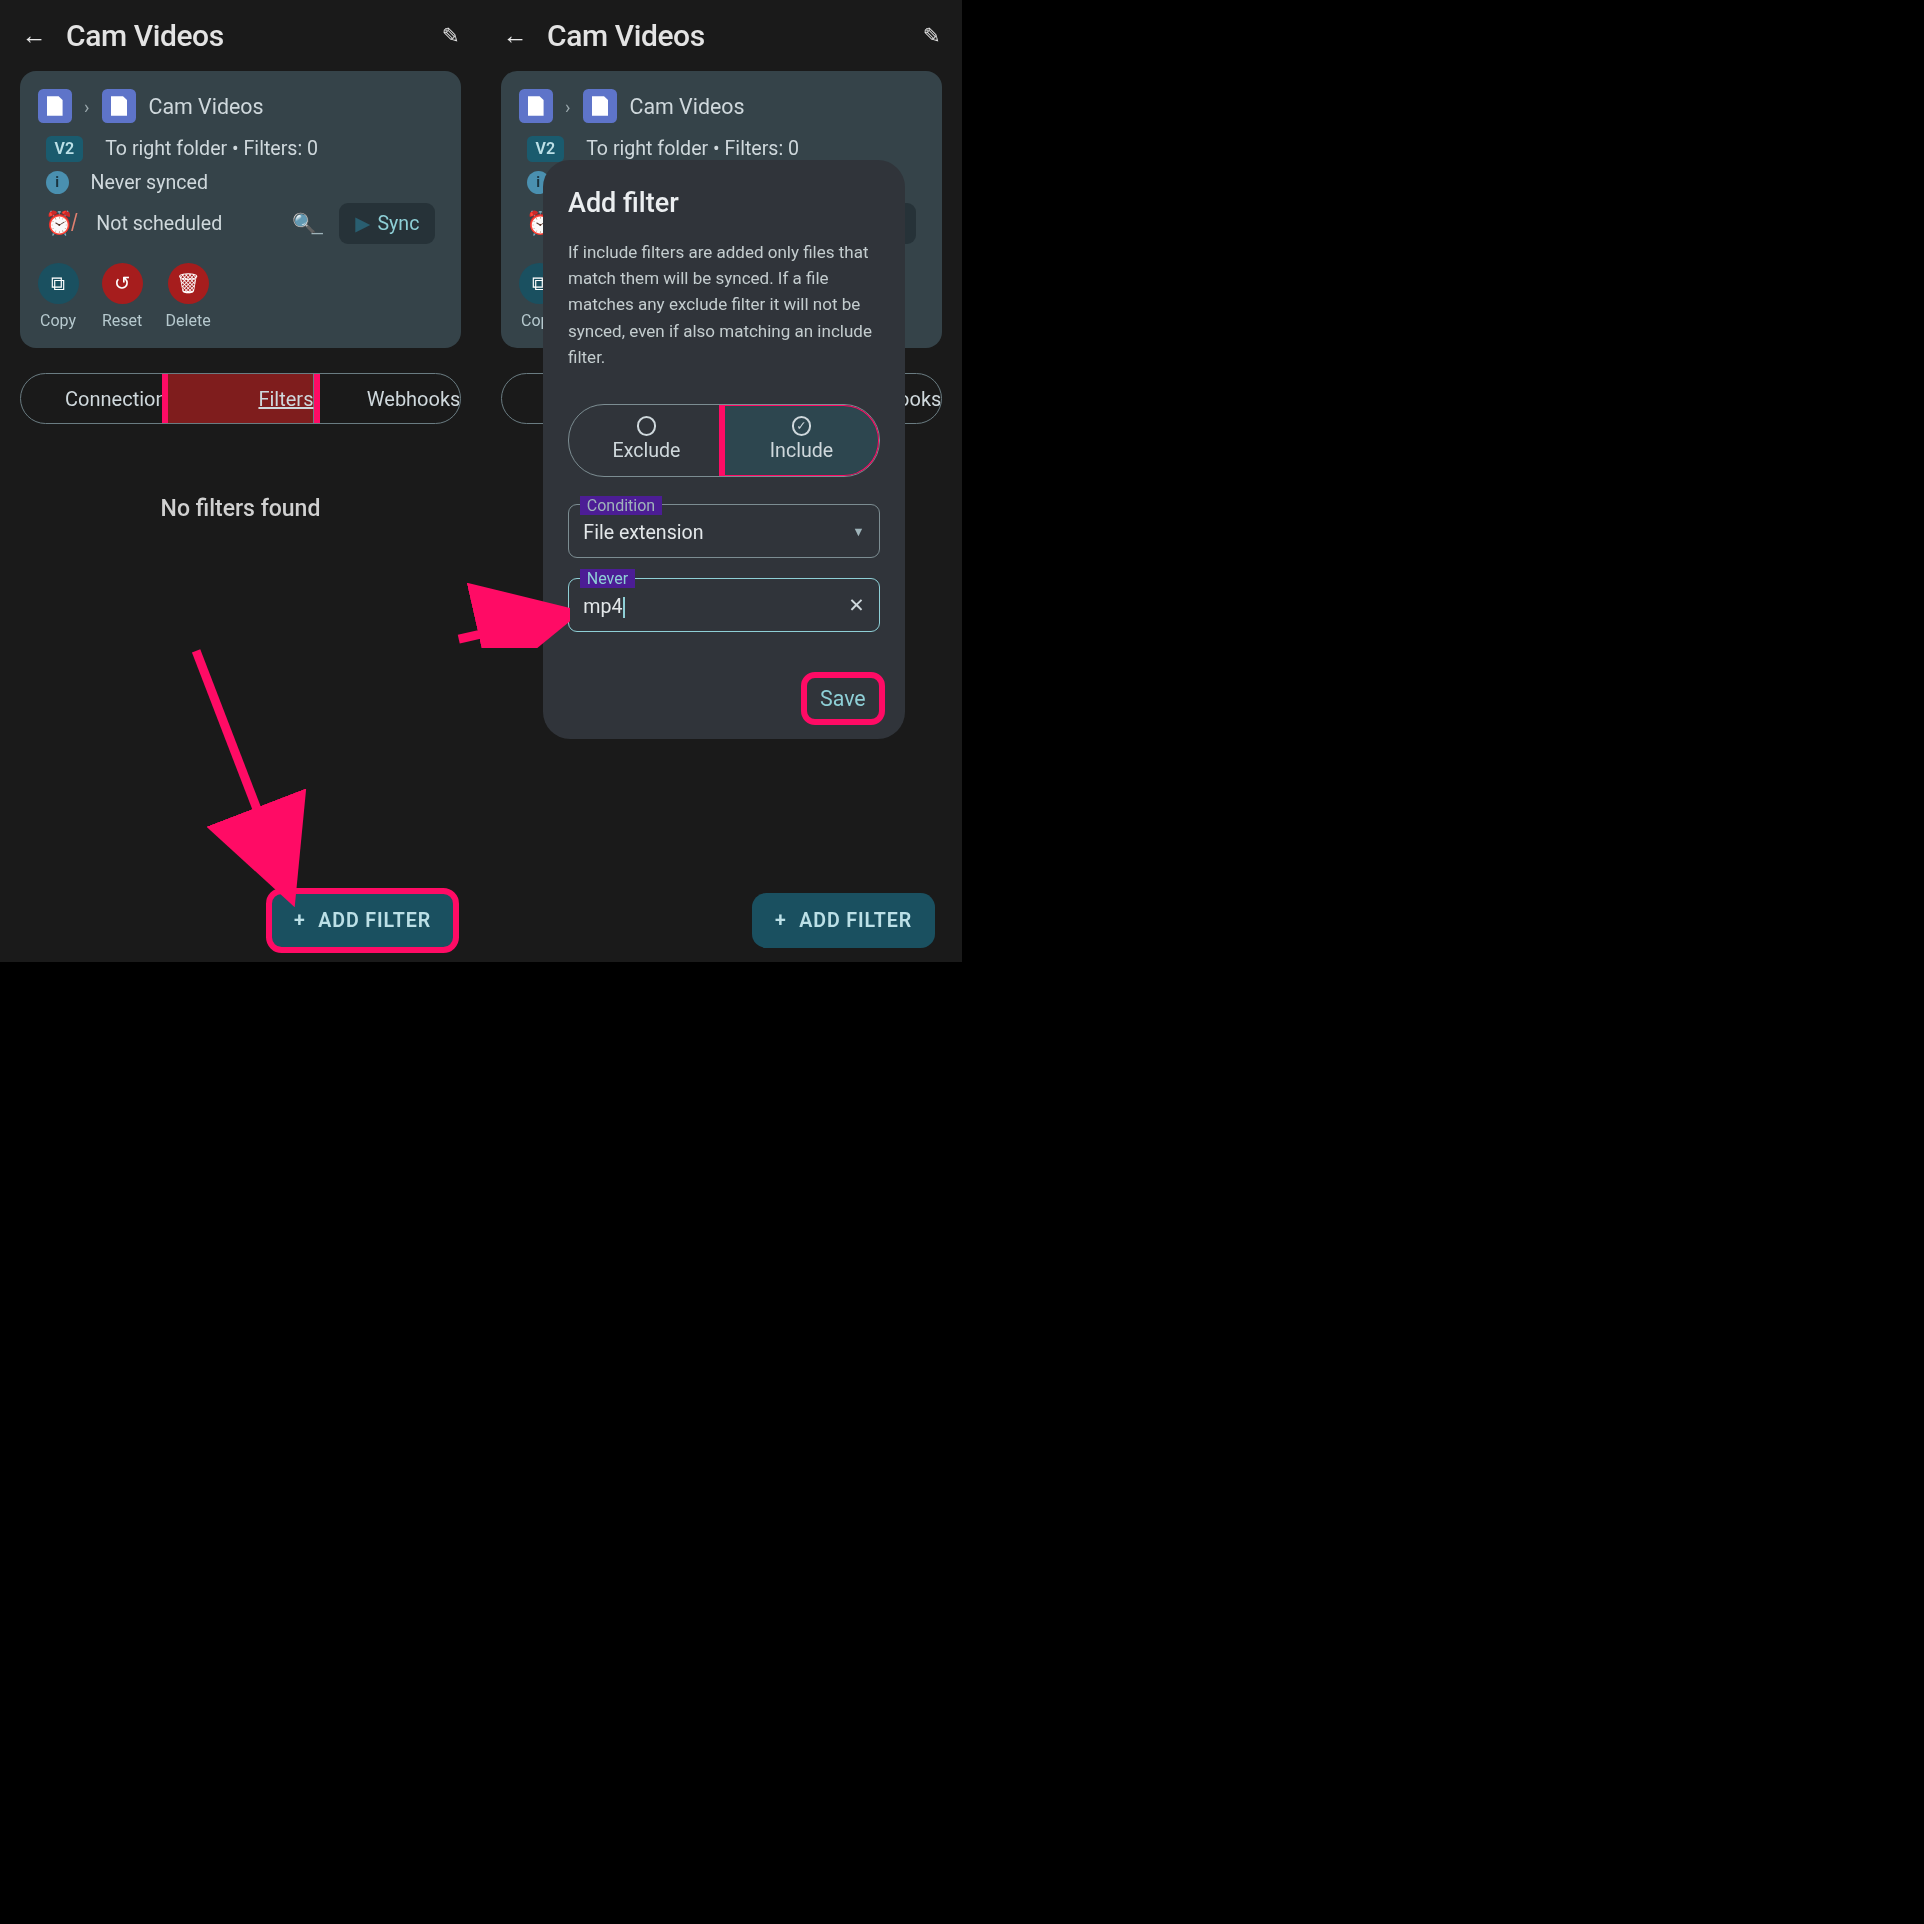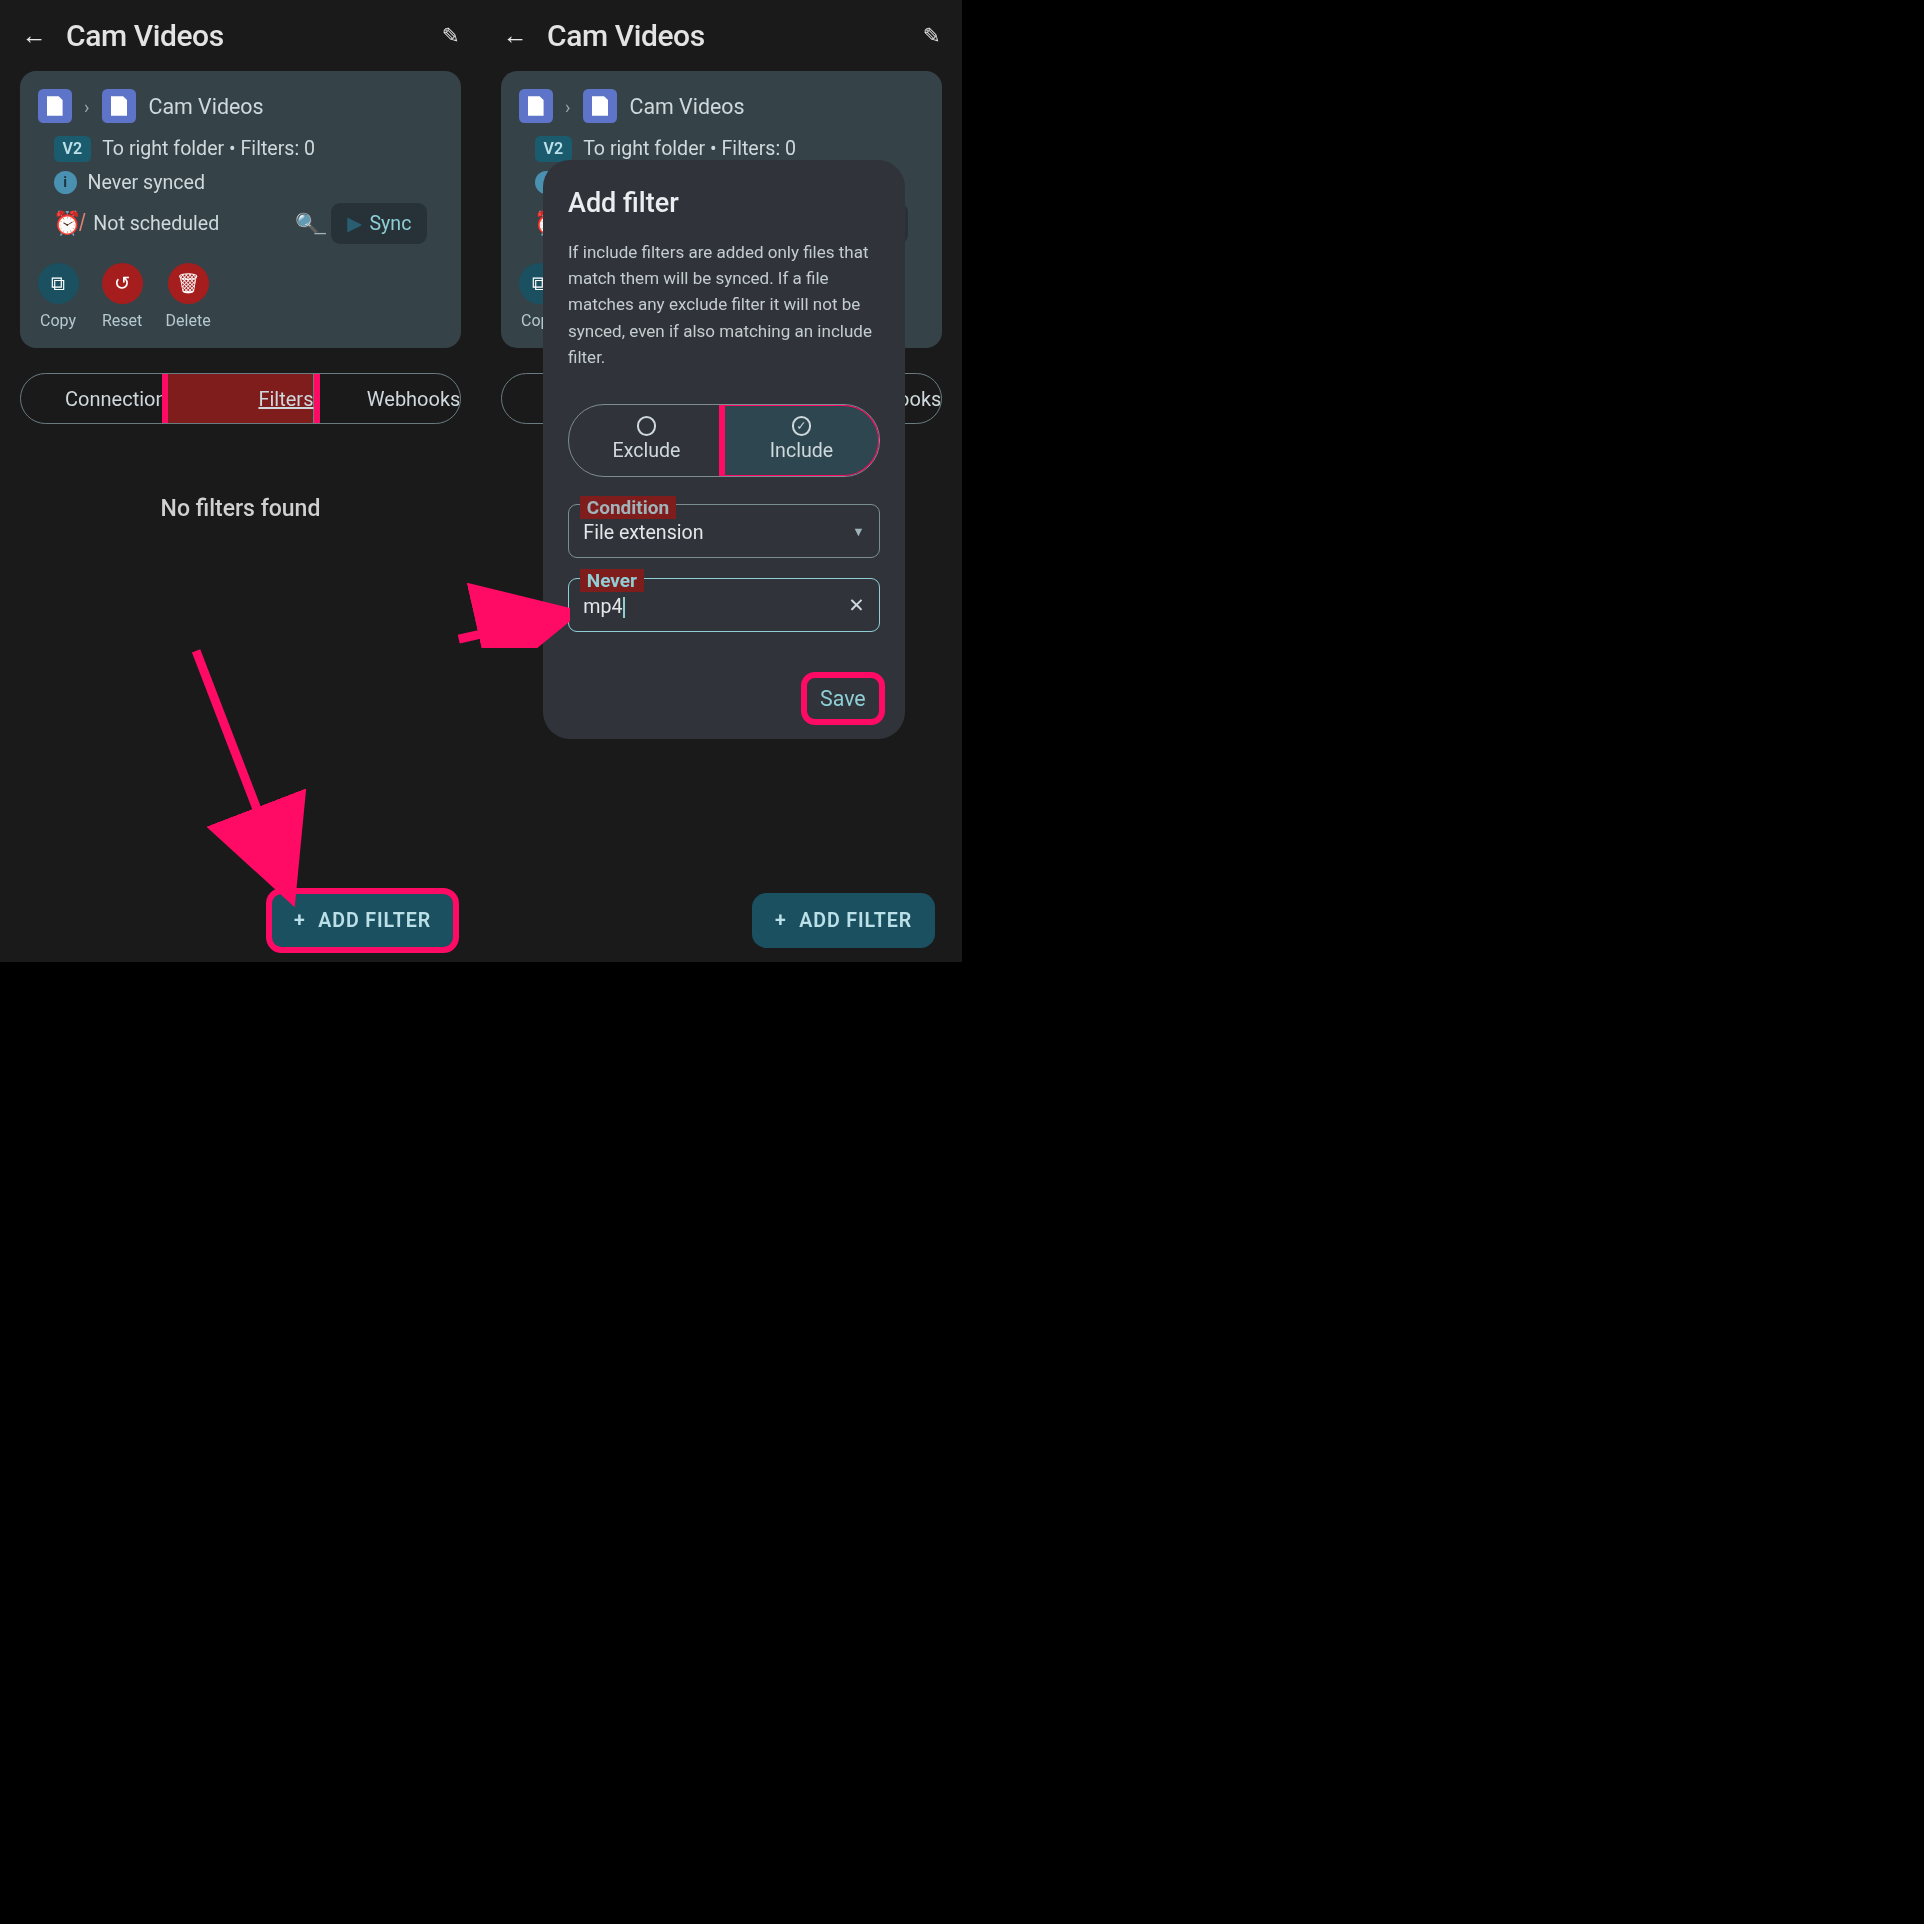--- a/index.html
+++ b/index.html
@@ -12,21 +12,21 @@
   .title { color: #e3e3e3; font-size: 30px; font-weight: 500; flex: 1; letter-spacing: -0.4px; }
   .edit-icon { color: #e3e3e3; font-size: 21.4px; }
 
   .card { background: #354349; border-radius: 16px; margin: 0 19.6px 9px; padding: 18px; color: #cfd8dc; }
   .path-row { display: flex; align-items: center; gap: 12.5px; font-size: 21.4px; margin-bottom: 12.5px; }
   .sd-icon { width: 34px; height: 34px; background: #5e74c9; border-radius: 5.3px; display: flex; align-items: center; justify-content: center; position: relative; }
   .sd-icon::before { content: ''; width: 16px; height: 19.6px; background: #fff; display: block; clip-path: polygon(0 0, 75% 0, 100% 20%, 100% 100%, 0 100%); }
   .chevron { color: #9aa8ad; font-size: 18px; }
   .path-name { color: #cfd8dc; }
 
-  .meta-row { display: flex; align-items: center; gap: 11px; margin: 9px 16px; font-size: 19.6px; }
+  .meta-row { display: flex; align-items: center; gap: 22px; margin: 9px 8px; font-size: 19.6px; }
   .badge-v2 { background: #1a5b6e; color: #bce0e7; padding: 3.6px 9px; border-radius: 5.3px; font-size: 16px; font-weight: 600; }
   .info-circle { width: 23px; height: 23px; background: #4a90b0; border-radius: 50%; display: flex; align-items: center; justify-content: center; color: #1a3440; font-weight: bold; font-size: 14.3px; }
   .alarm-off { color: #e08070; font-size: 23px; position: relative; }
   .meta-row .spacer { flex: 1; }
   .act-icon { color: #9fb4ba; font-size: 19.6px; }
   .sync-btn { background: #263238; color: #8ecfd6; padding: 9px 16px; border-radius: 9px; display: flex; align-items: center; gap: 7.1px; font-size: 19.6px; }
   .sync-btn .play { color: #295e70; }
 
   .actions-row { display: flex; gap: 23px; margin-top: 19.6px; }
   .action { display: flex; flex-direction: column; align-items: center; gap: 7.1px; color: #b6c9ce; font-size: 16px; }
@@ -53,21 +53,21 @@
   .dialog p { font-size: 17px; line-height: 1.55; color: #c3ccce; margin-bottom: 34px; }
 
   .seg { display: flex; border: 0.9px solid #7c8d92; border-radius: 36px; overflow: hidden; margin-bottom: 27px; }
   .seg-opt { flex: 1; text-align: center; padding: 10.7px 0 14.3px; font-size: 19.6px; color: #cfd8dc; display: flex; flex-direction: column; align-items: center; gap: 3.6px; }
   .seg-opt.selected { background: #2d464f; }
   .seg-ring { width: 19.6px; height: 19.6px; border: 2.2px solid #cfd8dc; border-radius: 50%; display: inline-block; }
   .seg-check { width: 19.6px; height: 19.6px; border: 2.2px solid #cfd8dc; border-radius: 50%; display: inline-flex; align-items: center; justify-content: center; font-size: 12.5px; }
 
   .field { position: relative; border: 1.3px solid #7c8d92; border-radius: 9px; padding: 16px 14.3px 12.5px; margin-bottom: 19.6px; }
   .field.focused { border-color: #8ecfd6; border-width: 1.8px; }
-  .field .legend { position: absolute; top: -9.8px; left: 10.7px; background: #7f1d1d; padding: 0 7.1px; font-size: 19px; color: #9fb4ba; font-weight: bold; }
+  .field .legend { position: absolute; top: -9.8px; left: 10.7px; background: #4c1d95; padding: 0 7.1px; font-size: 16px; color: #9fb4ba; }
   .field.focused .legend { color: #8ecfd6; }
   .field-val { font-size: 19.6px; color: #e3e7e9; }
   .field .dd { position: absolute; right: 14.3px; top: 50%; transform: translateY(-50%); color: #9fb4ba; font-size: 12.5px; }
   .field .clear { position: absolute; right: 14.3px; top: 50%; transform: translateY(-50%); color: #cfd8dc; font-size: 19.6px; }
   .cursor { display: inline-block; width: 1.3px; height: 21.4px; background: #8ecfd6; vertical-align: middle; margin-left: 0.9px; }
 
   .dialog-actions { display: flex; justify-content: flex-end; margin-top: 45px; }
   .save-btn { color: #8ecfd6; font-size: 21.4px; padding: 9px 14.3px; border-radius: 9px; text-align: center; }
 
   svg.anno-arrow { position: absolute; }

